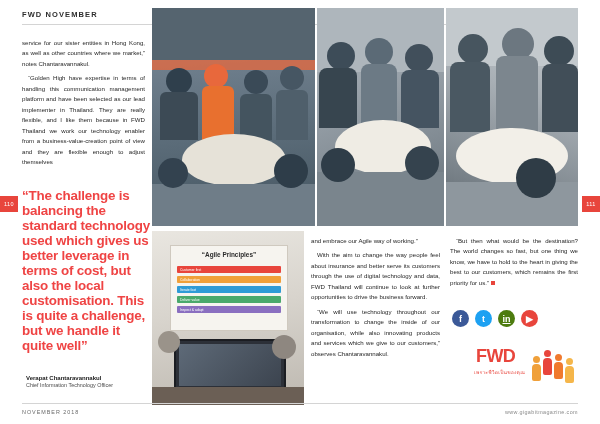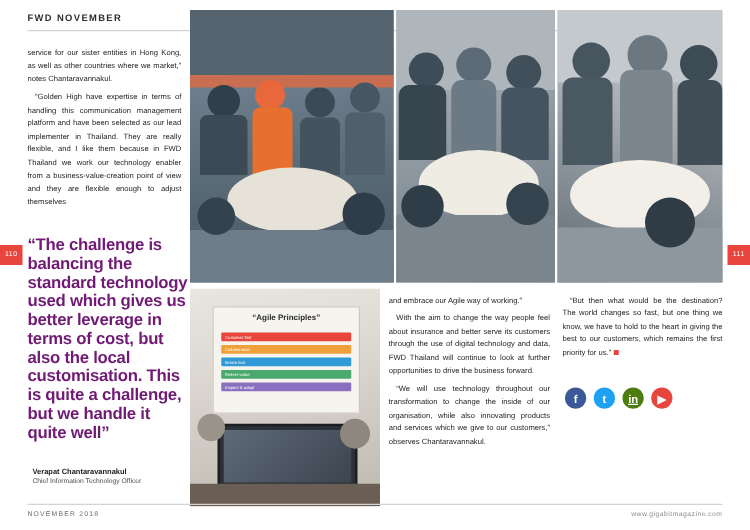--- a/index.html
+++ b/index.html
@@ -68,21 +68,21 @@
   }
   .pagenum.left { left: 0; top: 196px; }
   .pagenum.right { right: 0; top: 196px; }
 
   
   .pullquote {
     position: absolute;
     left: 22px;
     top: 188px;
     width: 128px;
-    color: #701a75;
+    color: #ef4444;
     font-size: 13.4px;
     line-height: 1.12;
     font-weight: bold;
     letter-spacing: -.2px;
   }
   .attrib {
     position: absolute;
     left: 26px;
     top: 375px;
     width: 130px;
@@ -371,18 +371,40 @@
     <p class="ind"><span>“But then what would be the destination? The world changes so fast, but one thing we know, we have to hold to the heart in giving the best to our customers, which remains the first priority for us.”</span><span class="endmark"></span></p>
   </div>
 
   <div class="socials">
     <div class="social">f</div>
     <div class="social tw">t</div>
     <div class="social li">in</div>
     <div class="social yt">▶</div>
   </div>
 
+  <div class="fwd-logo-block">
+    <div class="fwd-word">FWD</div>
+    <div class="fwd-tag">เพราะชีวิตเป็นของคุณ</div>
+    <div class="fwd-people">
+      <div class="person" style="left:0;top:12px;">
+        <div class="head" style="background:#f0a03a;"></div>
+        <div class="body" style="background:#f0a03a;"></div>
+      </div>
+      <div class="person" style="left:11px;top:6px;">
+        <div class="head" style="background:#e8453c;"></div>
+        <div class="body" style="background:#e8453c;"></div>
+      </div>
+      <div class="person" style="left:22px;top:10px;">
+        <div class="head" style="background:#f07a2f;"></div>
+        <div class="body" style="background:#f07a2f;"></div>
+      </div>
+      <div class="person" style="left:33px;top:14px;">
+        <div class="head" style="background:#f5b64a;"></div>
+        <div class="body" style="background:#f5b64a;"></div>
+      </div>
+    </div>
+  </div>
 
   <div class="footer-rule"></div>
   <div class="footer-left">NOVEMBER 2018</div>
   <div class="footer-right">www.gigabitmagazine.com</div>
 
 </div>
 
 </body></html>

